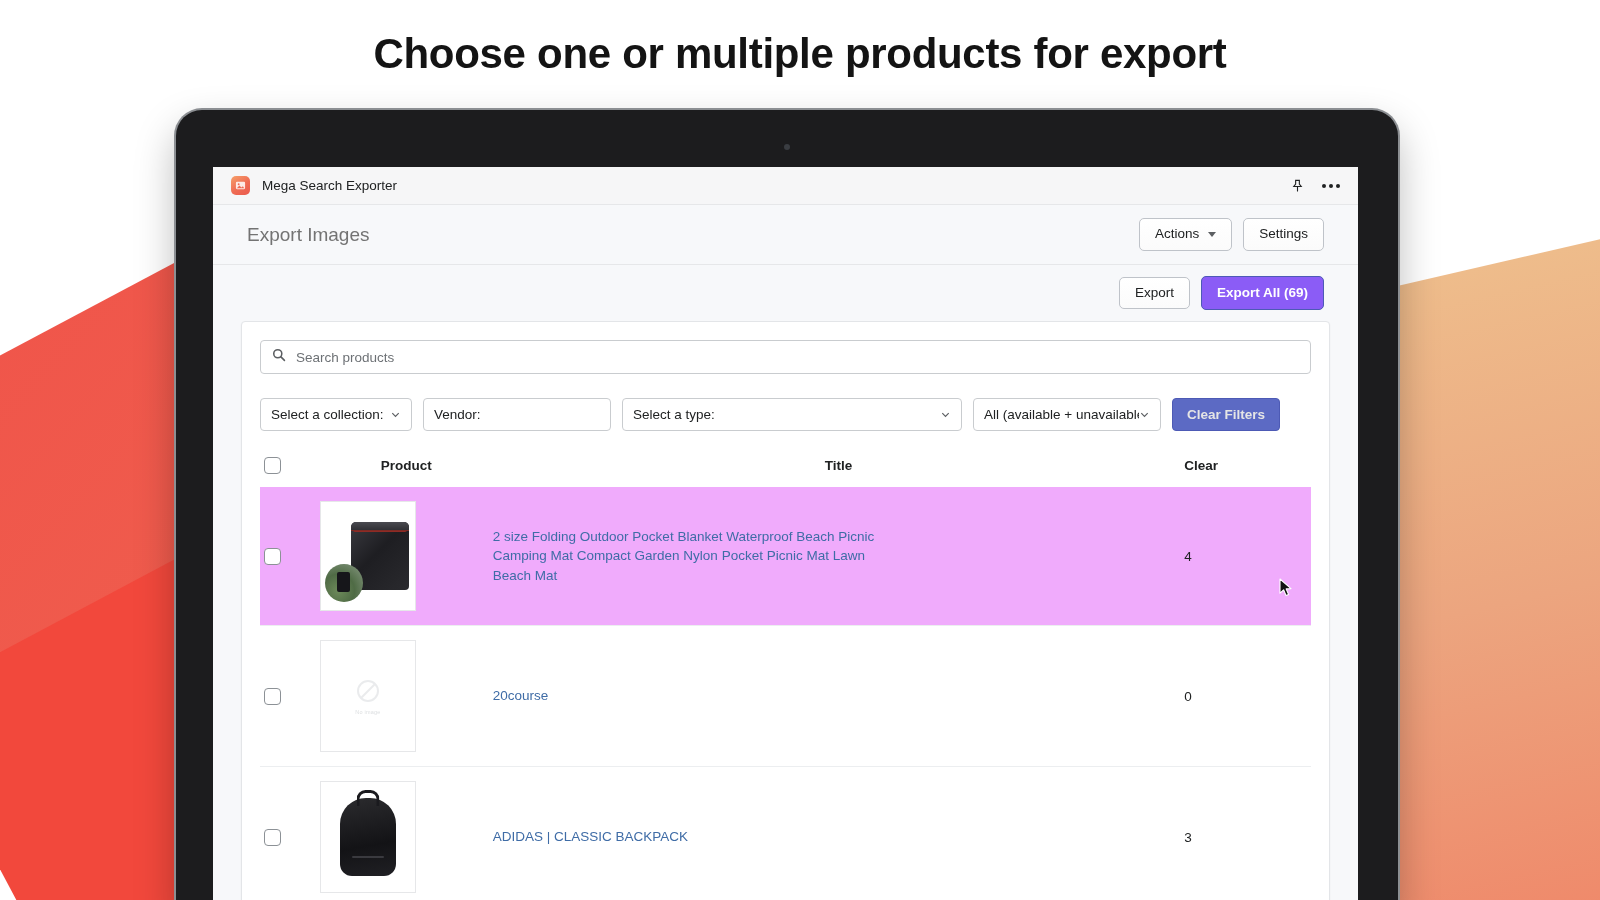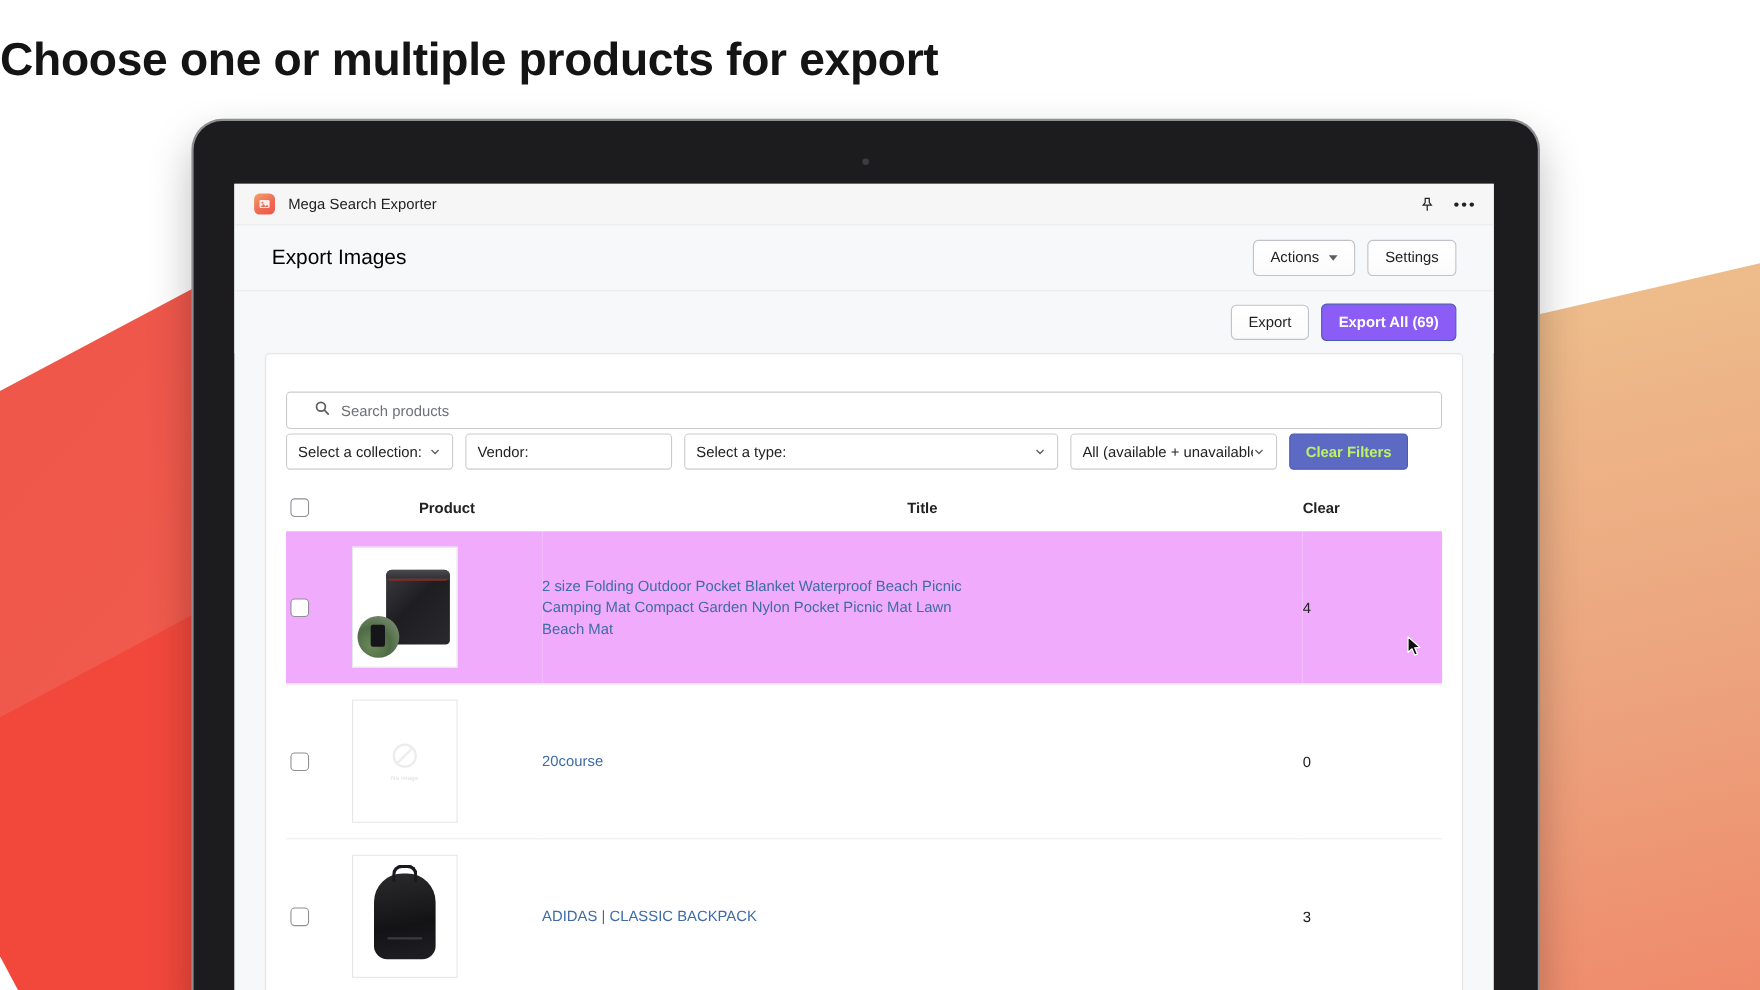--- a/index.html
+++ b/index.html
@@ -28,20 +28,21 @@
   .bg-orange {
     right: -40px; top: 230px; width: 340px; height: 760px;
     background: linear-gradient(180deg, #eebc8b 0%, #eca57f 45%, #f08265 100%);
     transform: skewY(-13deg);
     transform-origin: 100% 0;
   }
 
   
   .headline {
     position: absolute; top: 30px; left: 0; width: 1600px;
+    text-align: center;
     font-size: 42px;
     font-weight: 600;
     color: #141414;
     letter-spacing: -0.3px;
     font-family: "Liberation Sans", sans-serif;
   }
 
   
   .laptop {
     position: absolute; left: 176px; top: 110px;
@@ -84,21 +85,21 @@
   .pin-icon { color: #202223; margin-right: 18px; display: flex; }
   .dots-icon { display: flex; gap: 3px; }
   .dots-icon i { width: 4px; height: 4px; border-radius: 50%; background: #202223; display: block; }
 
   
   .page-header {
     height: 60px; background: #f7f8fa;
     display: flex; align-items: center; padding: 0 34px;
     border-bottom: 1px solid #e6e7e9;
   }
-  .page-title { font-size: 19px; color: #000000; font-weight: 400; }
+  .page-title { font-size: 19px; color: #737373; font-weight: 400; }
   .page-header-spacer { flex: 1; }
 
   .btn {
     font-family: "Liberation Sans", sans-serif;
     font-size: 13.5px;
     border-radius: 5px;
     border: 1px solid #bfc3c9;
     background: linear-gradient(180deg,#ffffff 0%,#fbfbfb 100%);
     color: #202223;
     padding: 7px 15px;
@@ -137,54 +138,53 @@
     overflow: hidden;
   }
   .card-inner { padding: 18px 18px 0 18px; }
 
   
   .search {
     display: flex; align-items: center;
     height: 34px;
     border: 1px solid #c9cccf; border-radius: 4px;
     background: #fff;
-    padding: 0 25px;
-    margin-top: 16px;
+    padding: 0 11px;
   }
   .search svg { flex: none; }
   .search-input {
     border: 0; outline: 0; flex: 1; margin-left: 10px;
     font-size: 13.5px; color: #202223;
     font-family: "Liberation Sans", sans-serif;
     background: transparent;
   }
   .search-input::placeholder { color: #6d7175; }
 
   
-  .filters { display: flex; align-items: flex-start; gap: 11px; margin-top: 4px; }
+  .filters { display: flex; align-items: flex-start; gap: 11px; margin-top: 24px; }
   .field {
     height: 33px; border: 1px solid #c9cccf; border-radius: 4px;
     background: #fff; display: flex; align-items: center;
     padding: 0 10px; font-size: 13.5px; color: #202223;
     position: relative;
   }
   .field.sel-collection { width: 152px; }
   .field.fld-vendor { width: 188px; }
   .field.sel-type { width: 340px; }
   .field.sel-availability { width: 188px; }
   .field .val { flex: 1; overflow: hidden; white-space: nowrap; }
   .field input.val {
     border: 0; outline: 0; background: transparent;
     font-size: 13.5px; color: #202223;
     font-family: "Liberation Sans", sans-serif; width: 100%;
   }
   .field input.val::placeholder { color: #202223; }
   .chev { width: 11px; height: 11px; flex: none; }
   .btn-clear {
-    background: #5c6ac4; border: 1px solid #4d5ab5; color: #bef264;
+    background: #5c6ac4; border: 1px solid #4d5ab5; color: #e5e5e5;
     font-weight: 600; font-size: 13.5px; border-radius: 4px;
     padding: 8px 14px; cursor: pointer;
     font-family: "Liberation Sans", sans-serif;
   }
 
   
   .tbl { width: 100%; margin-top: 16px; border-collapse: collapse; }
   .tbl th {
     font-size: 13.5px; color: #202223; font-weight: 700;
     text-align: center; padding: 10px 0 12px 0;

